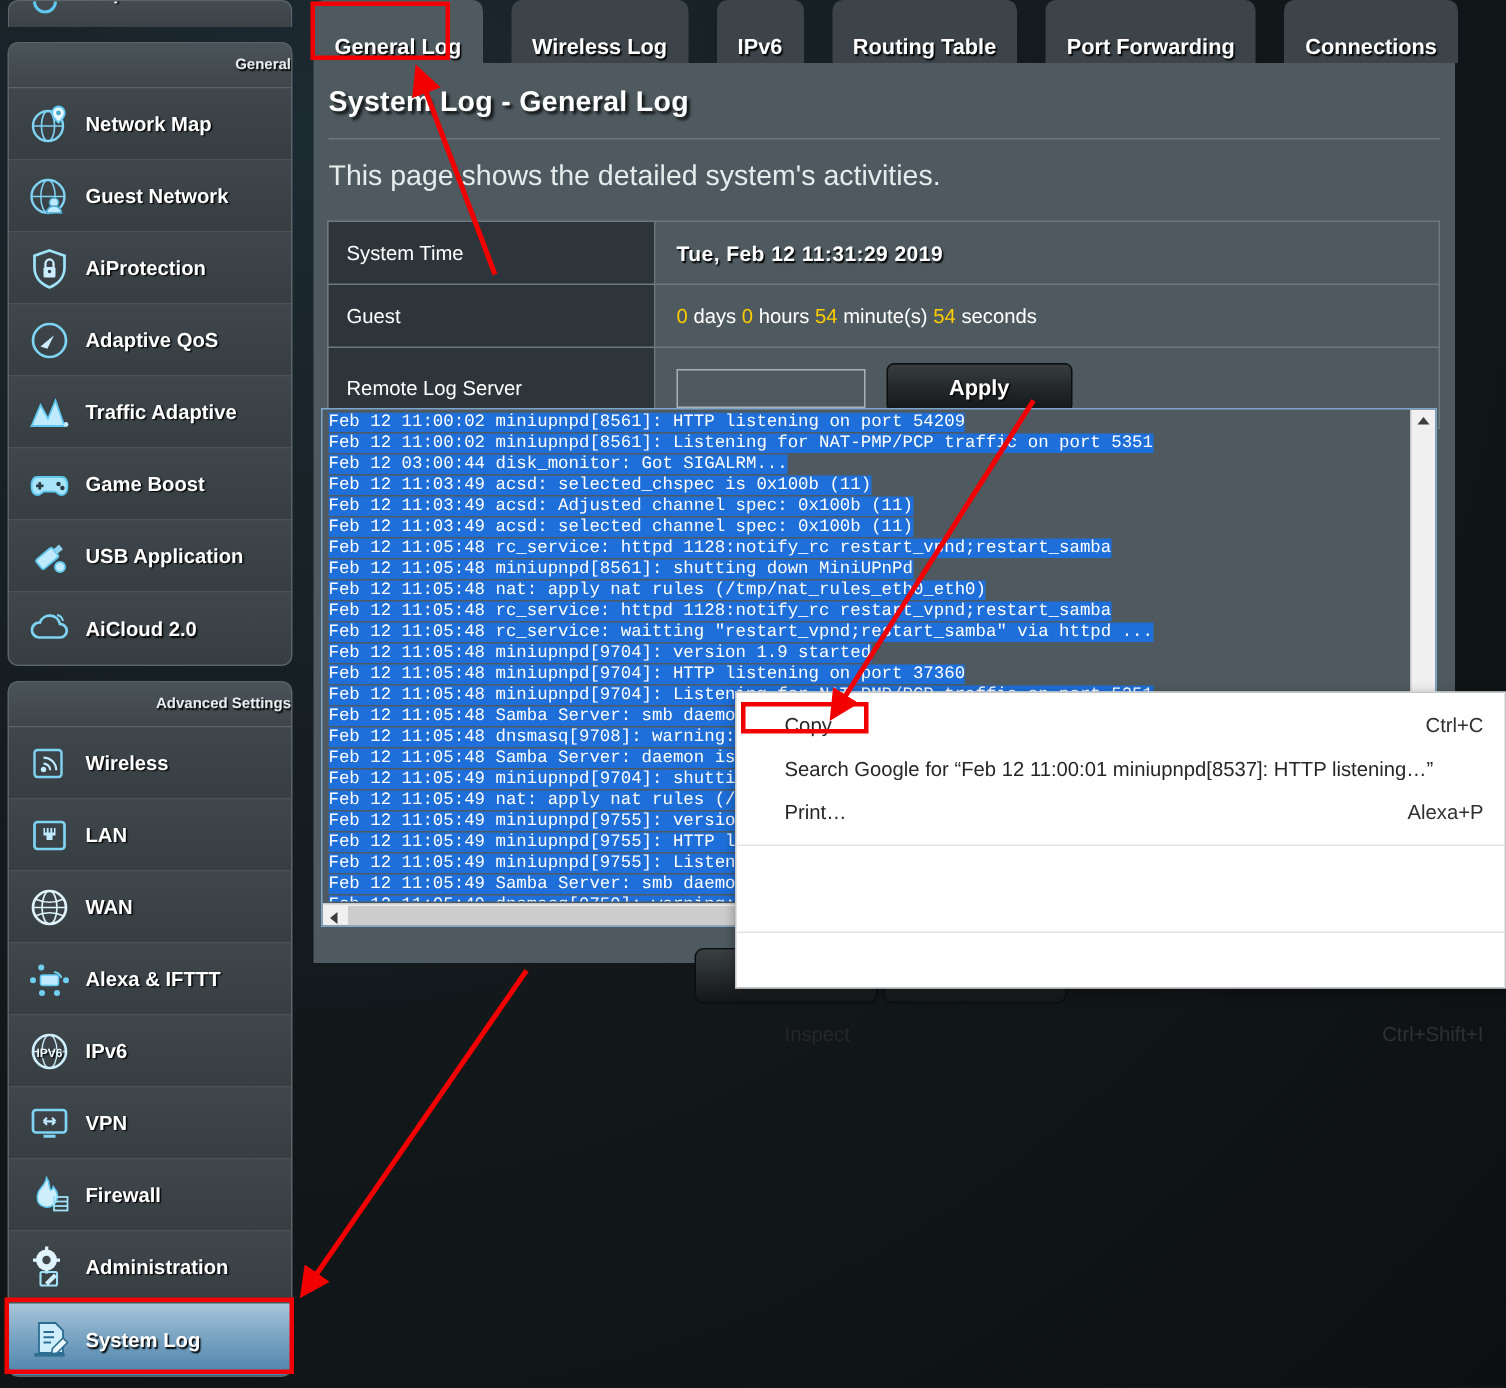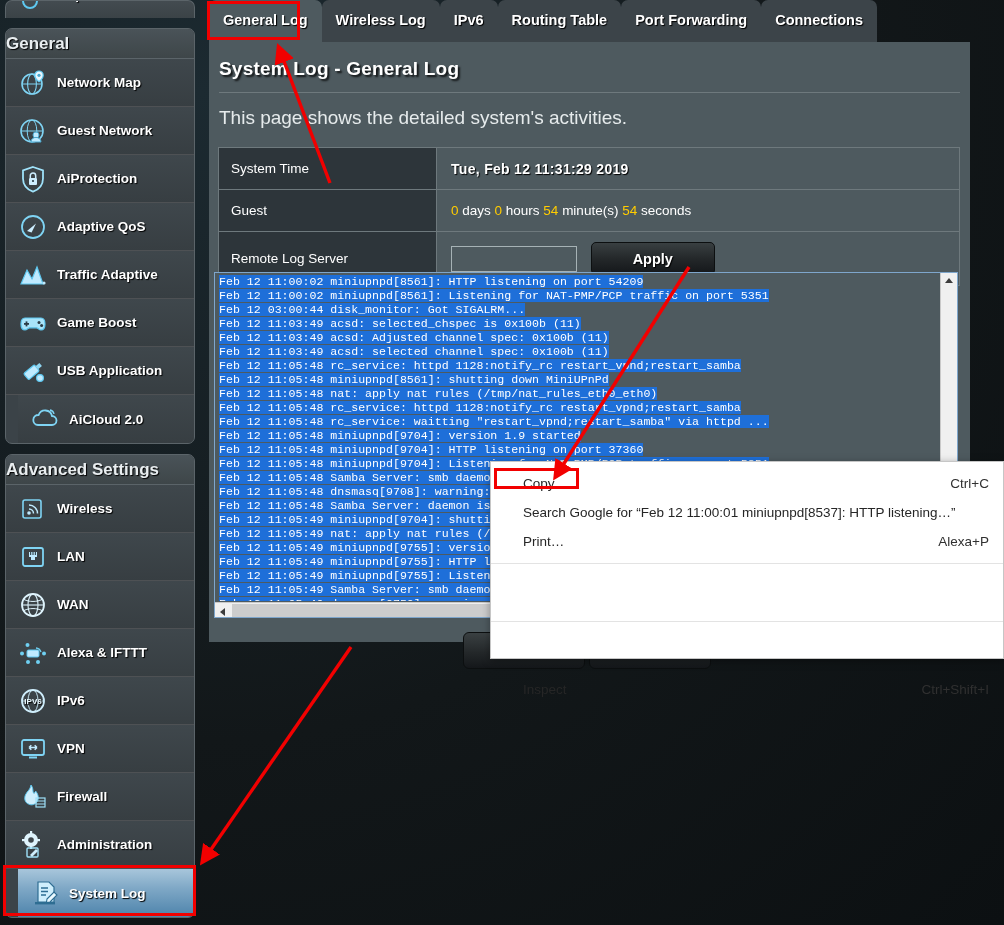--- a/index.html
+++ b/index.html
@@ -15,36 +15,36 @@
   
   #sidebar { position: absolute; left: 0; top: 0; width: 200px; height: 925px; }
   .menu-block {
     margin: 0 5px 10px 5px;
     border: 1px solid #5b6469;
     border-radius: 7px;
     overflow: hidden;
     background: #3b4348;
   }
   .menu-head {
-    height: 30px; line-height: 30px; text-align: left;
-    font-size: 17px; font-weight: bold; color: #e9eef0;
+    height: 30px; line-height: 30px; text-align: right;
+    font-size: 10px; font-weight: bold; color: #e9eef0;
     background: linear-gradient(#4a5358, #3e4649);
     border-bottom: 1px solid #5b6469;
     text-shadow: 1px 1px 1px #000;
   }
   .menu-item {
     height: 48px; display: flex; align-items: center; gap: 9px;
     padding-left: 12px;
     background: linear-gradient(#3f474c, #373e42);
     border-bottom: 1px solid #4e5154;
     color: #ffffff; font-size: 13.5px; font-weight: bold;
     text-shadow: 1px 1px 1px #000;
     cursor: pointer;
   }
-  .menu-item:last-child { border-bottom: none; margin-left: 12px; }
+  .menu-item:last-child { border-bottom: none; }
   .menu-item.sel {
     background: linear-gradient(#a8c6db 0%, #7fa8c6 40%, #4d83ab 100%);
     color: #ffffff;
   }
   .mi-icon { width: 30px; height: 30px; flex: 0 0 30px; display: block; }
   .mi-label { white-space: nowrap; }
 
   
   #clipped-block {
     margin: 0 5px 10px 5px; height: 18px;
@@ -61,25 +61,25 @@
   #clipped-block .clip-ico {
     position: absolute; left: 12px; top: -12px; width: 24px; height: 24px;
   }
 
   
   #main { position: absolute; left: 200px; top: 0; width: 804px; height: 925px; }
 
   
   #tabbar { position: absolute; left: 9px; top: 0; height: 42px; display: flex; align-items: flex-end; }
   .tab {
-    height: 42px; line-height: 40px; padding: 0 14px;
+    height: 42px; line-height: 40px; padding: 12px 14px;
     background: #3c4449; color: #ffffff;
     font-size: 14.5px; font-weight: bold;
     border-radius: 7px 7px 0 0;
-    margin-right: 0; white-space: nowrap;
+    margin-right: 19px; white-space: nowrap;
     text-shadow: 1px 1px 1px #000; cursor: pointer;
     border-bottom: none;
   }
   .tab.active { background: #4e5a5f; }
 
   
   #panel {
     position: absolute; left: 9px; top: 42px; width: 761px; height: 600px;
     background: #4e5a5f;
   }

